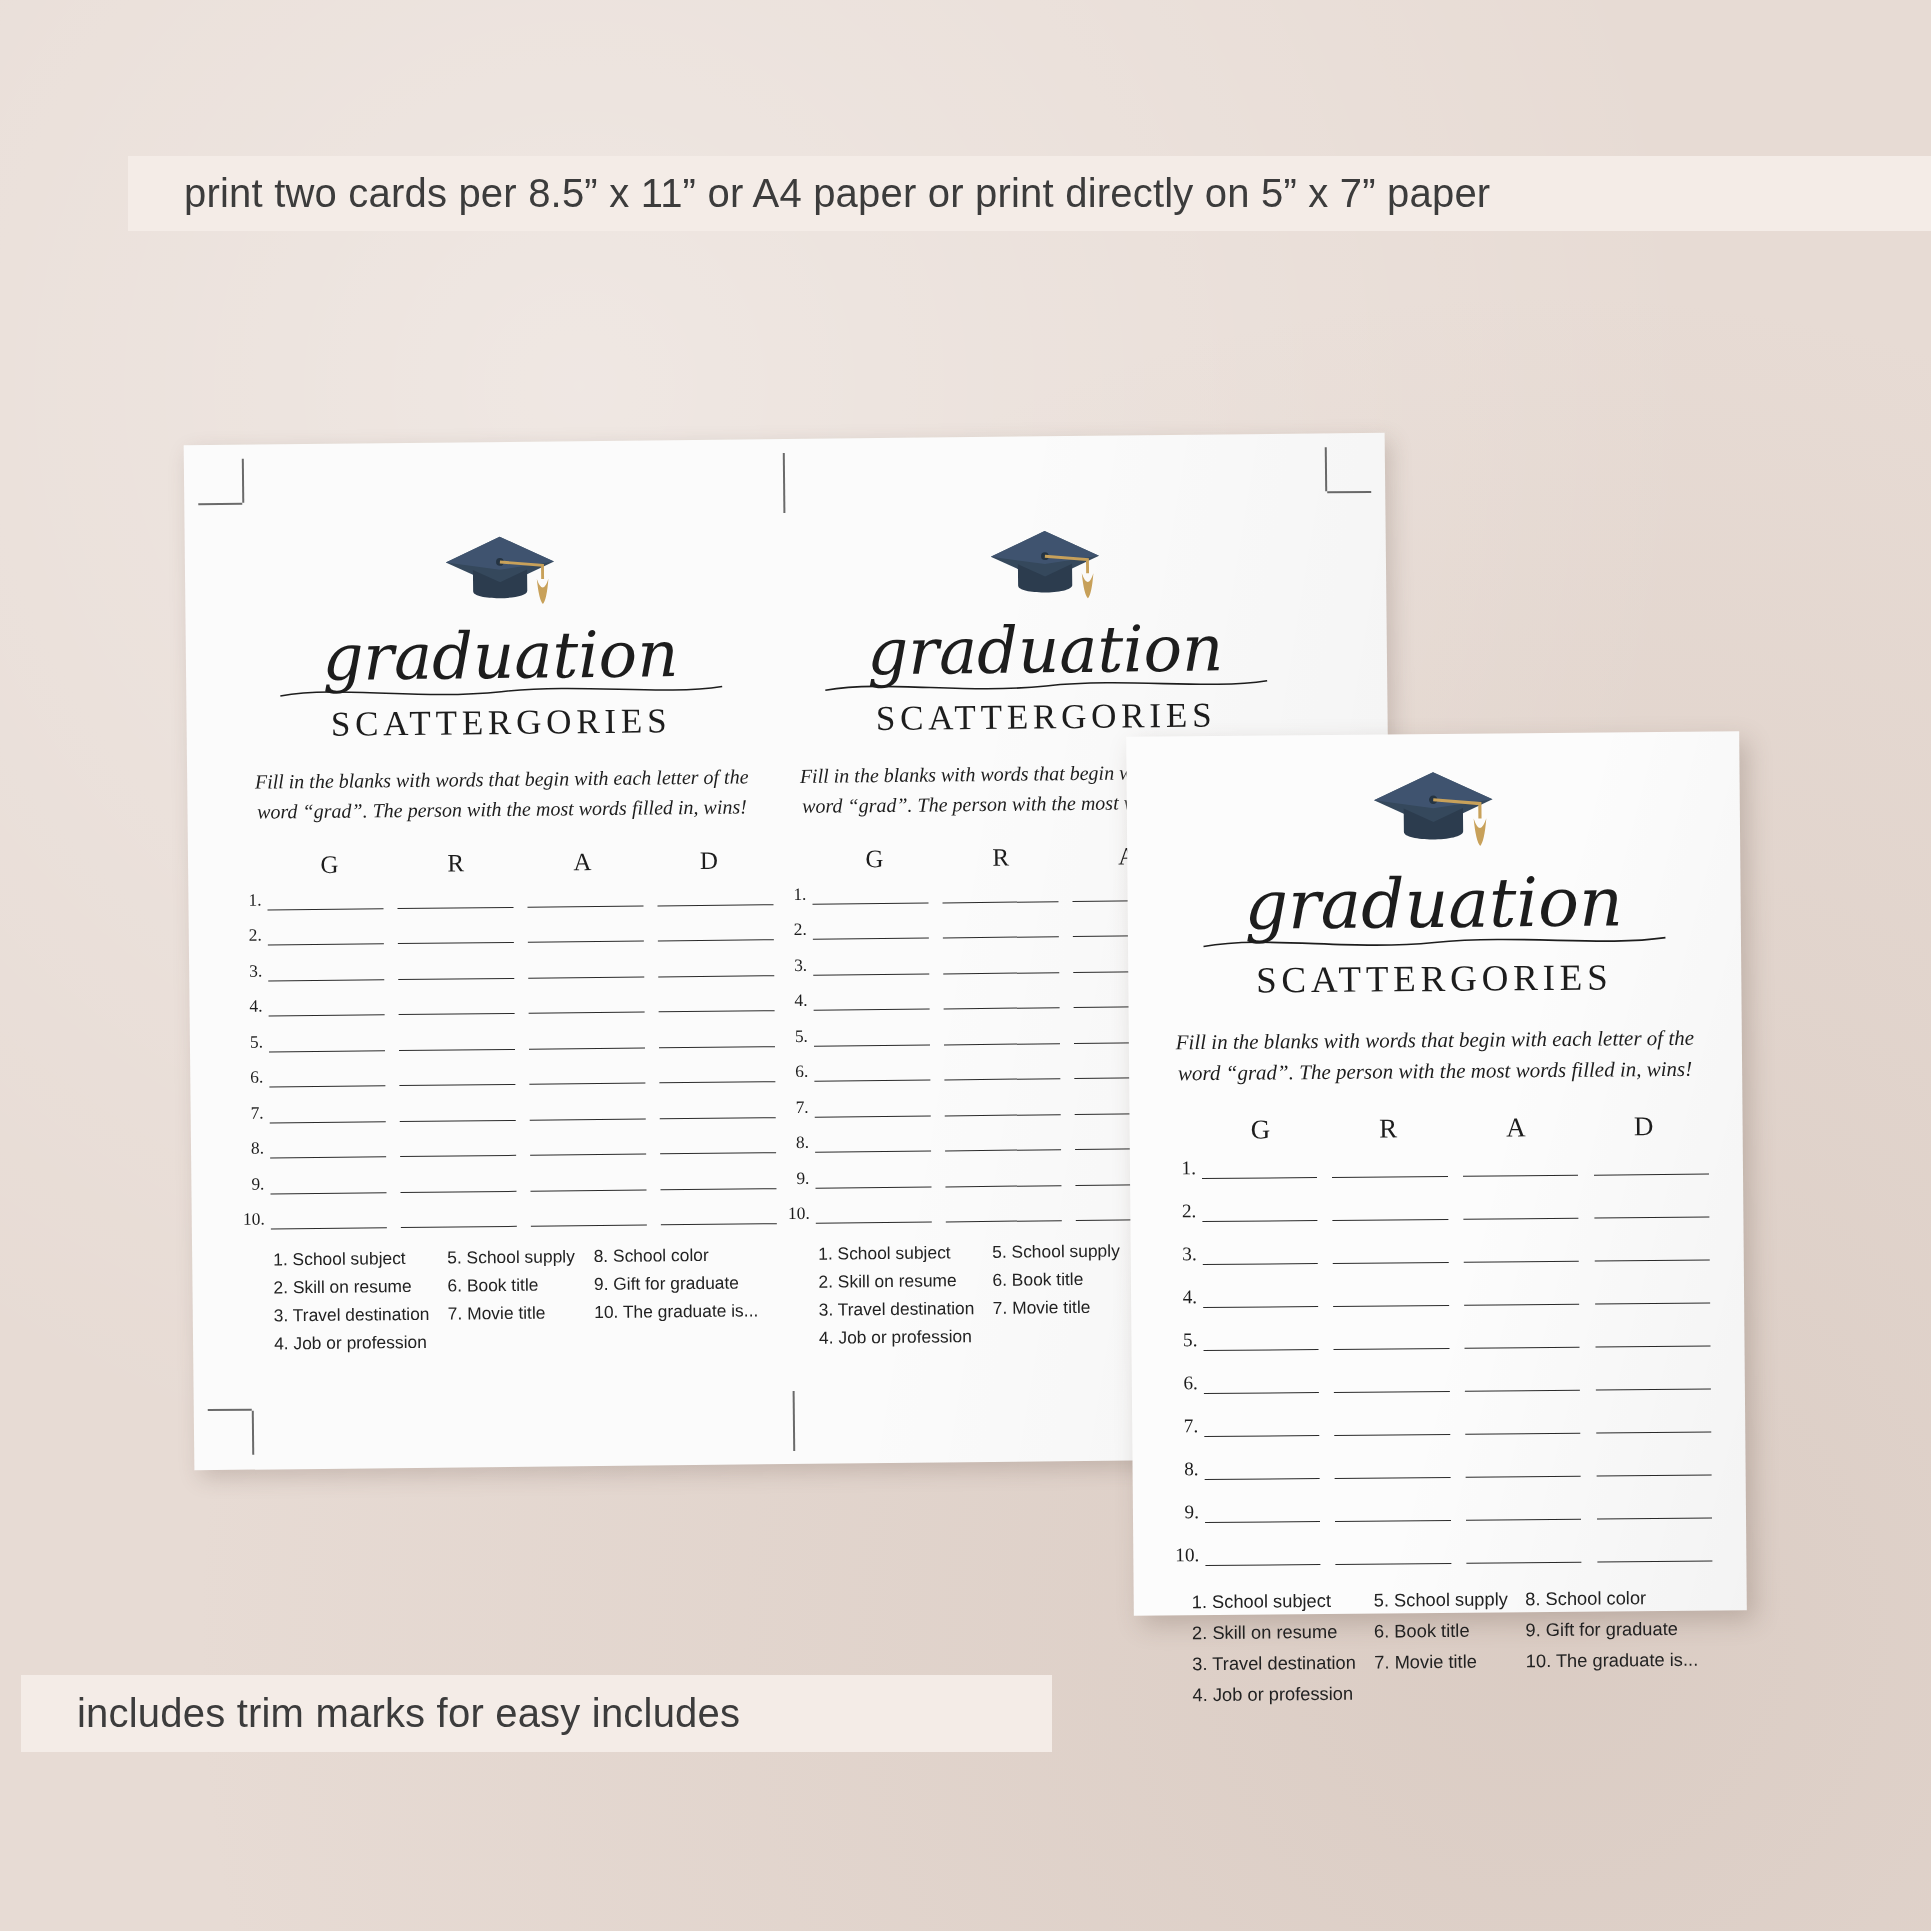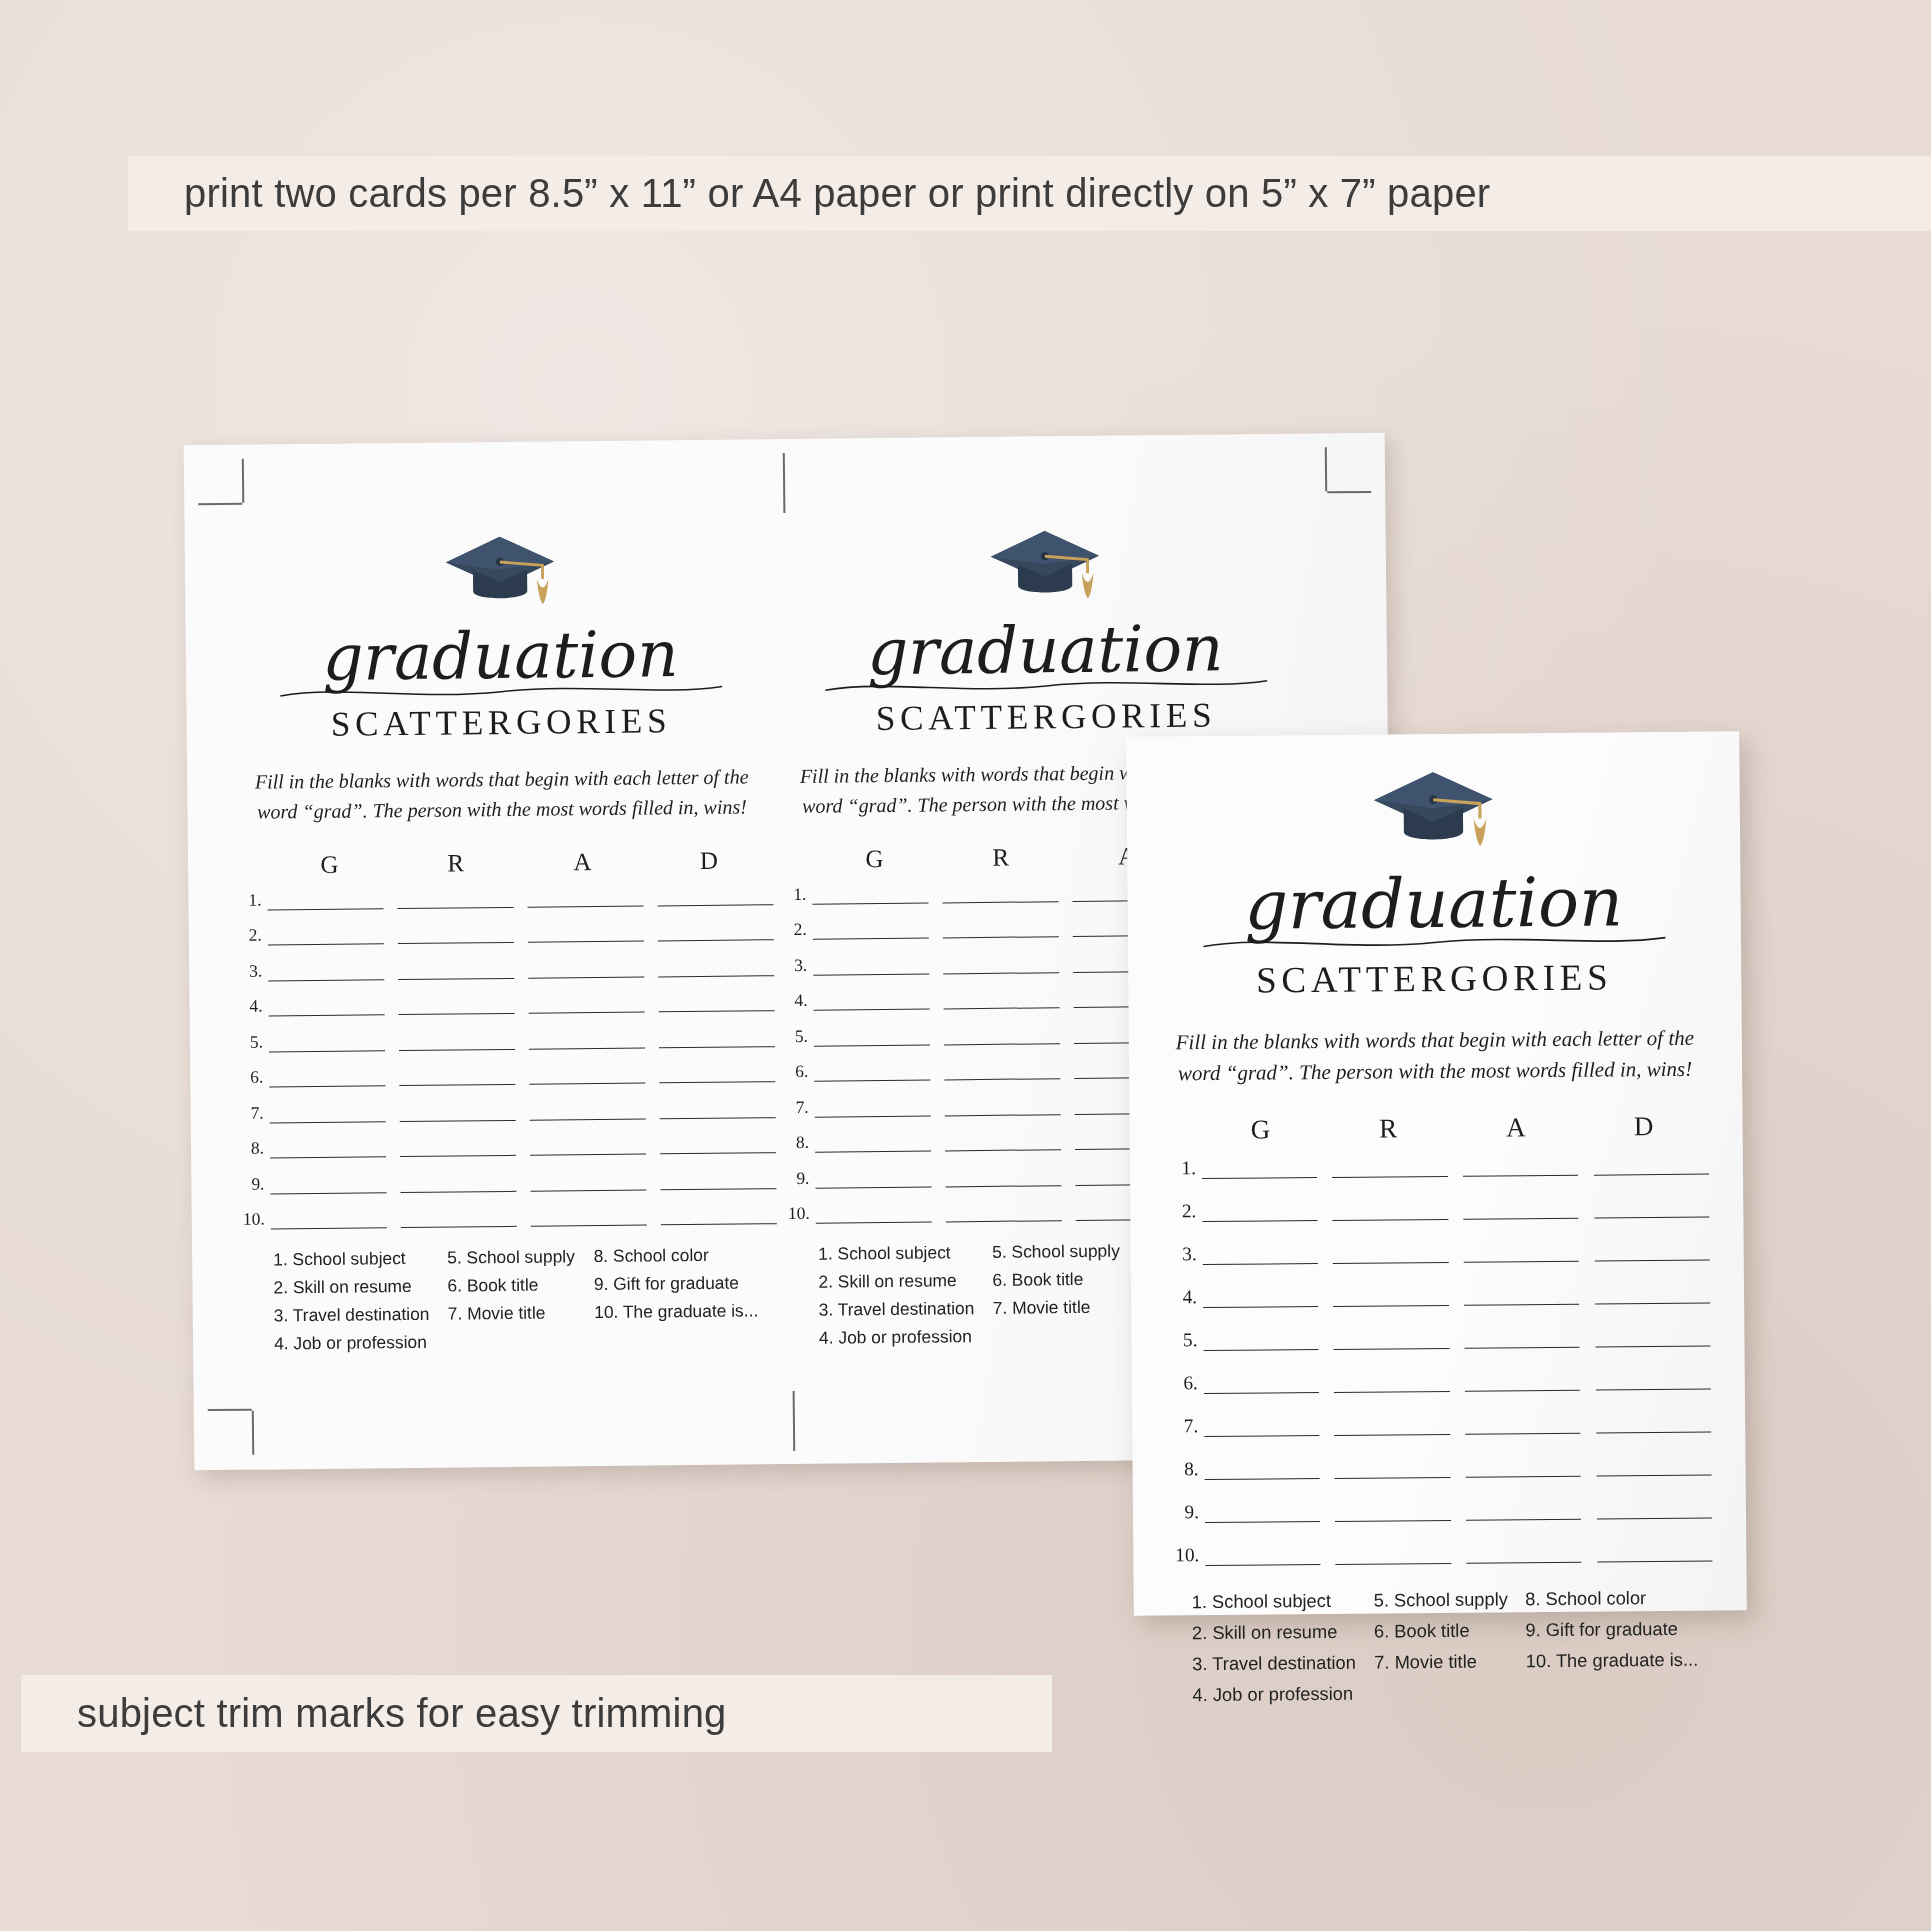--- a/index.html
+++ b/index.html
@@ -125,21 +125,21 @@
 </head>
 <body>
 
 <div class="bg-texture"></div>
 
 <div class="banner" id="banner-top">
   <span>print two cards per 8.5” x 11” or A4 paper or print directly on 5” x 7” paper</span>
 </div>
 
 <div class="banner" id="banner-bottom">
-  <span>subject trim marks for easy trimming</span>
+  <span>includes trim marks for easy includes</span>
 </div>
 
 <div class="sheet">
 
   <div class="tm v" style="left:58px;top:13.5px;"></div>
   <div class="tm h" style="left:13.5px;top:58px;"></div>
 
   <div class="tm v" style="left:599px;top:13.5px;height:60px;"></div>
 
   <div class="tm v" style="left:1141px;top:13.5px;"></div>

